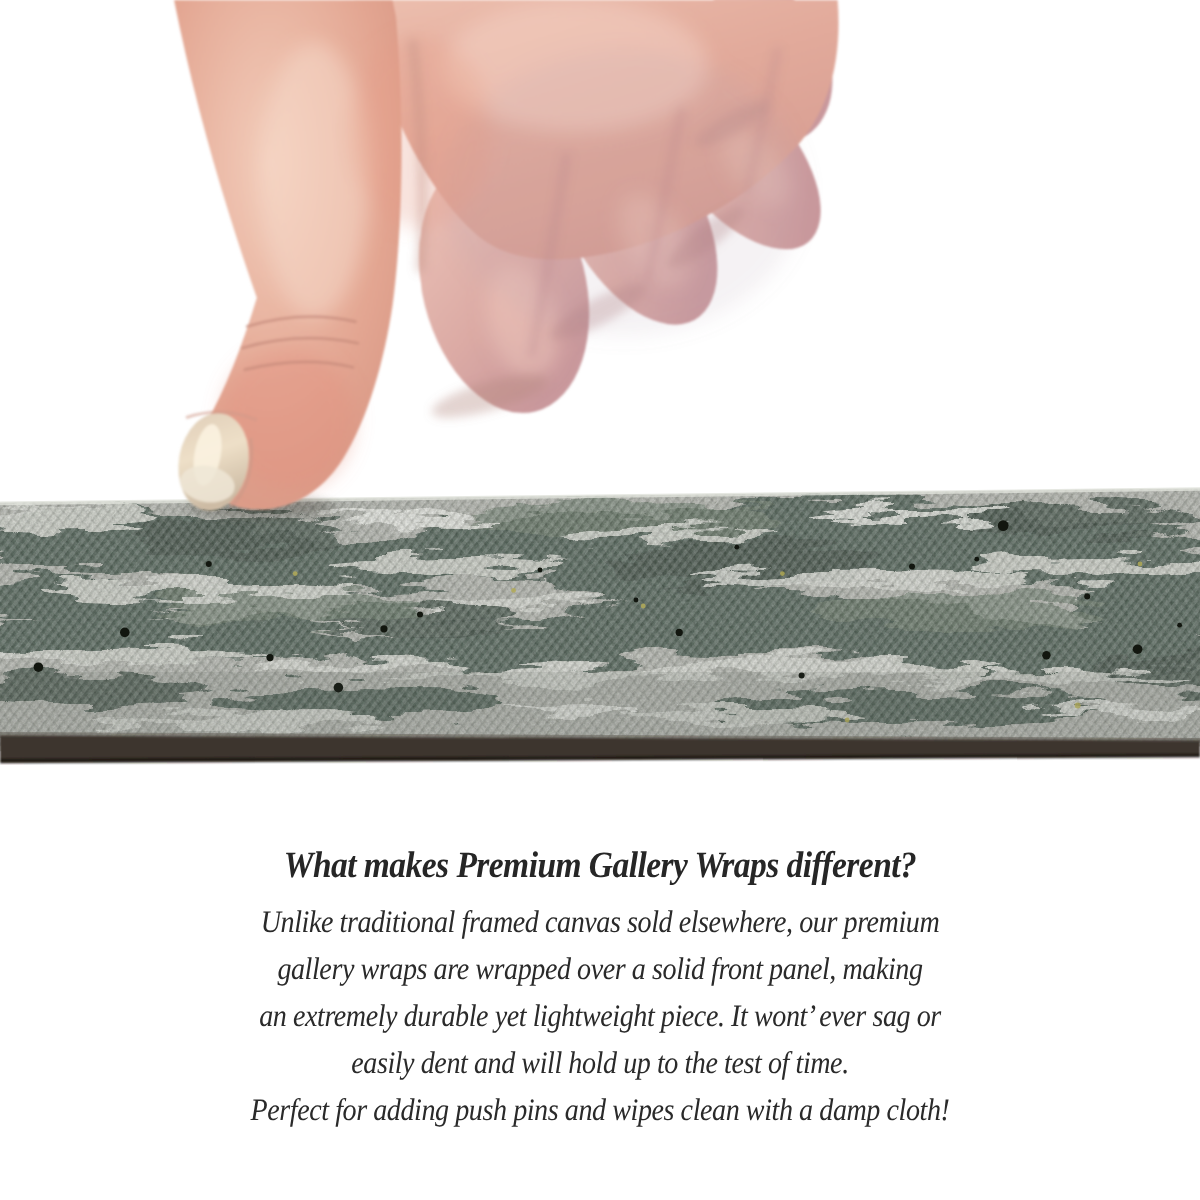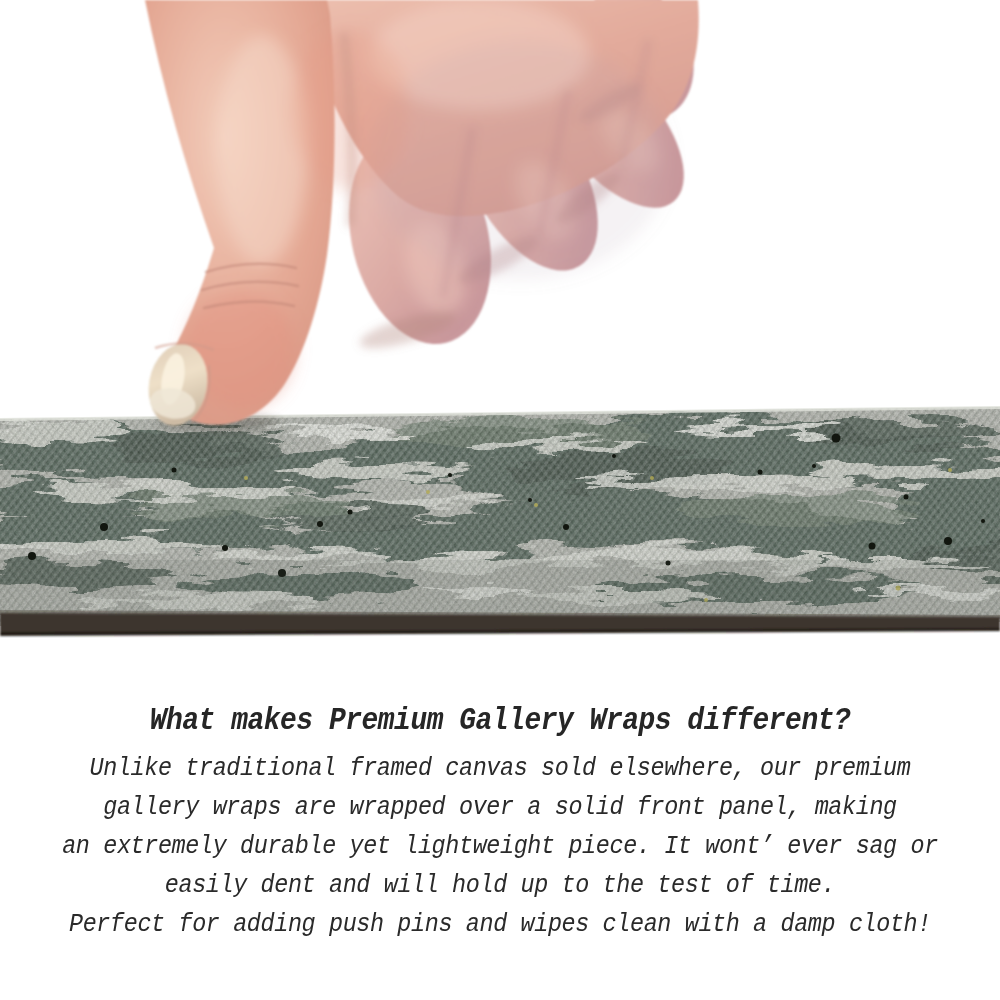--- a/index.html
+++ b/index.html
@@ -1,21 +1,21 @@
 <!DOCTYPE html>
 <html><head>
 <meta charset="utf-8">
 <style>
   html,body{margin:0;padding:0;background:#ffffff;}
   #stage{
     position:relative;
     width:1000px;height:1000px;
     background:#ffffff;
     overflow:hidden;
-    font-family:Liberation Mono, monospace;
+    font-family:Liberation Serif, serif;
   }
   #photo-svg{position:absolute;left:0;top:0;width:1000px;height:660px;display:block;}
   
   #caption{
     position:absolute;
     left:0;top:700px;width:1000px;
     text-align:center;
     color:#2a2a2a;
     font-style:italic;
     transform:scaleX(0.90);

